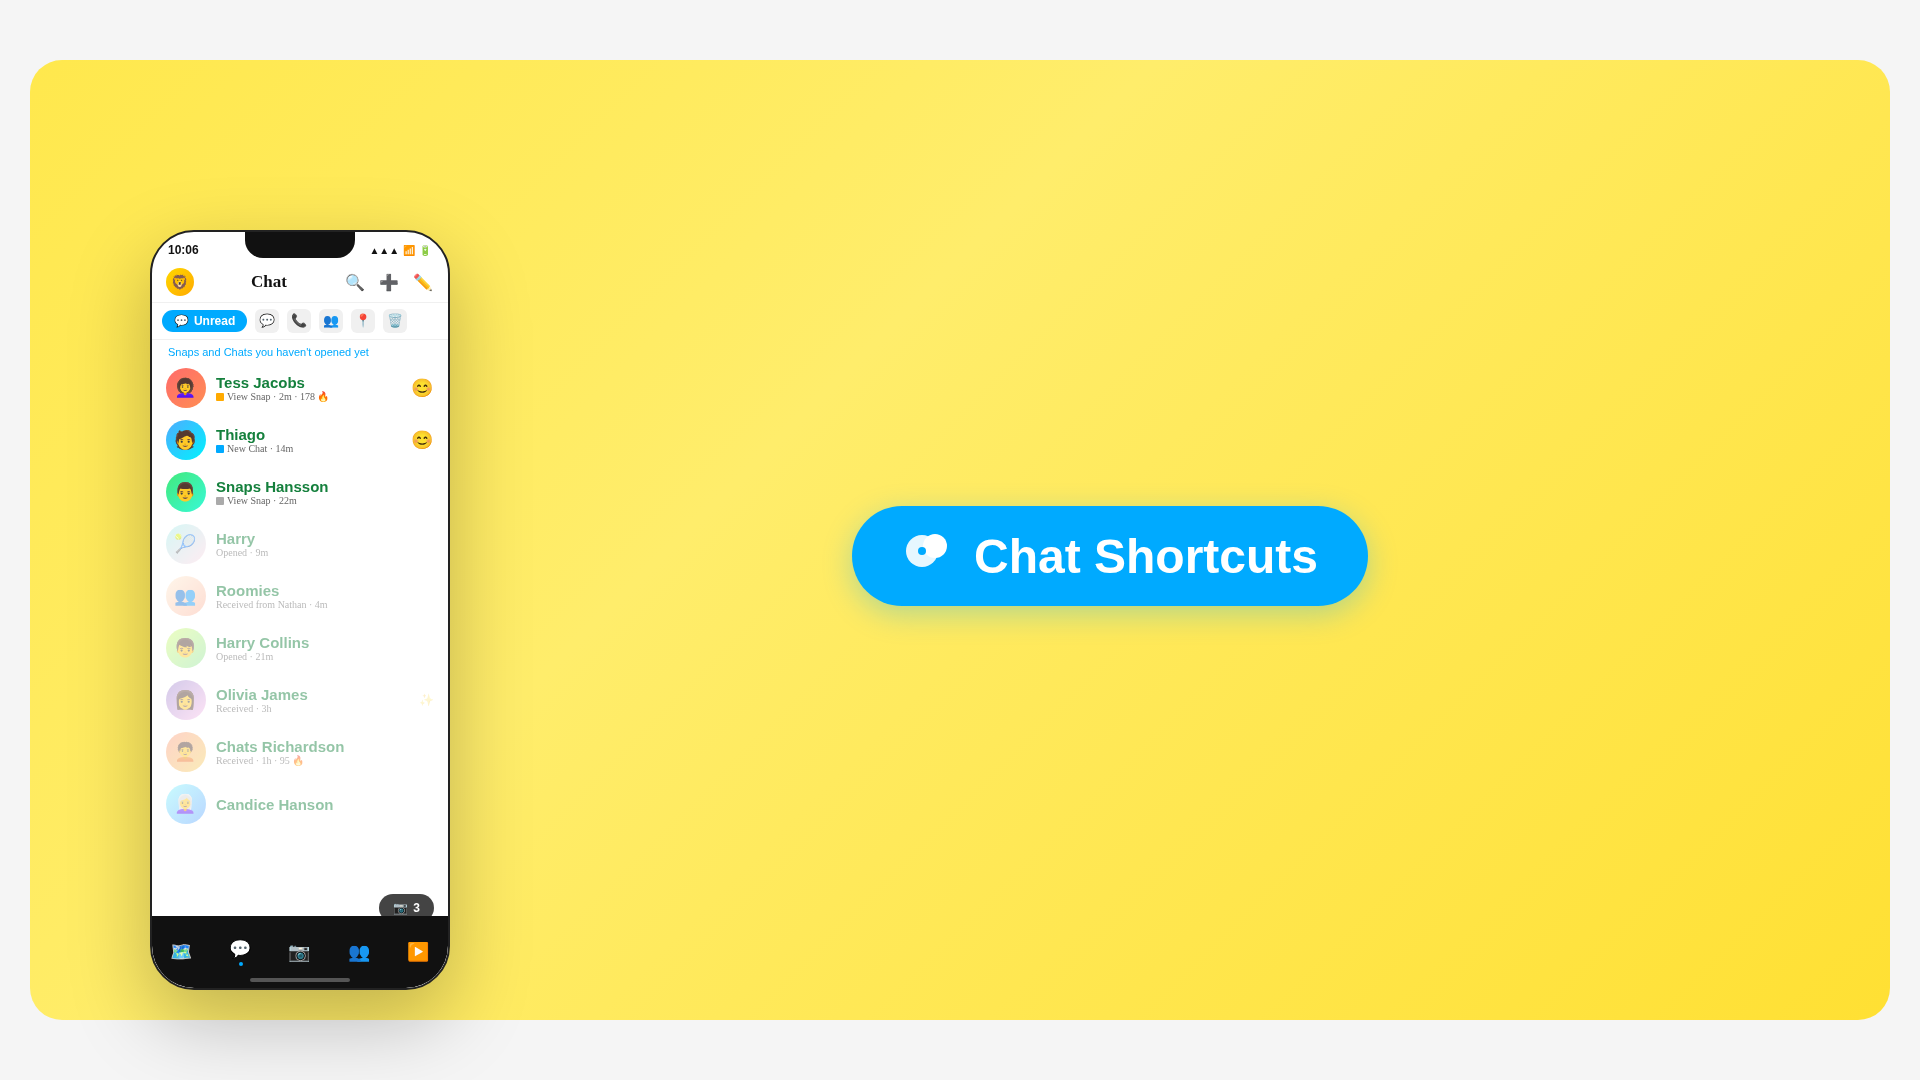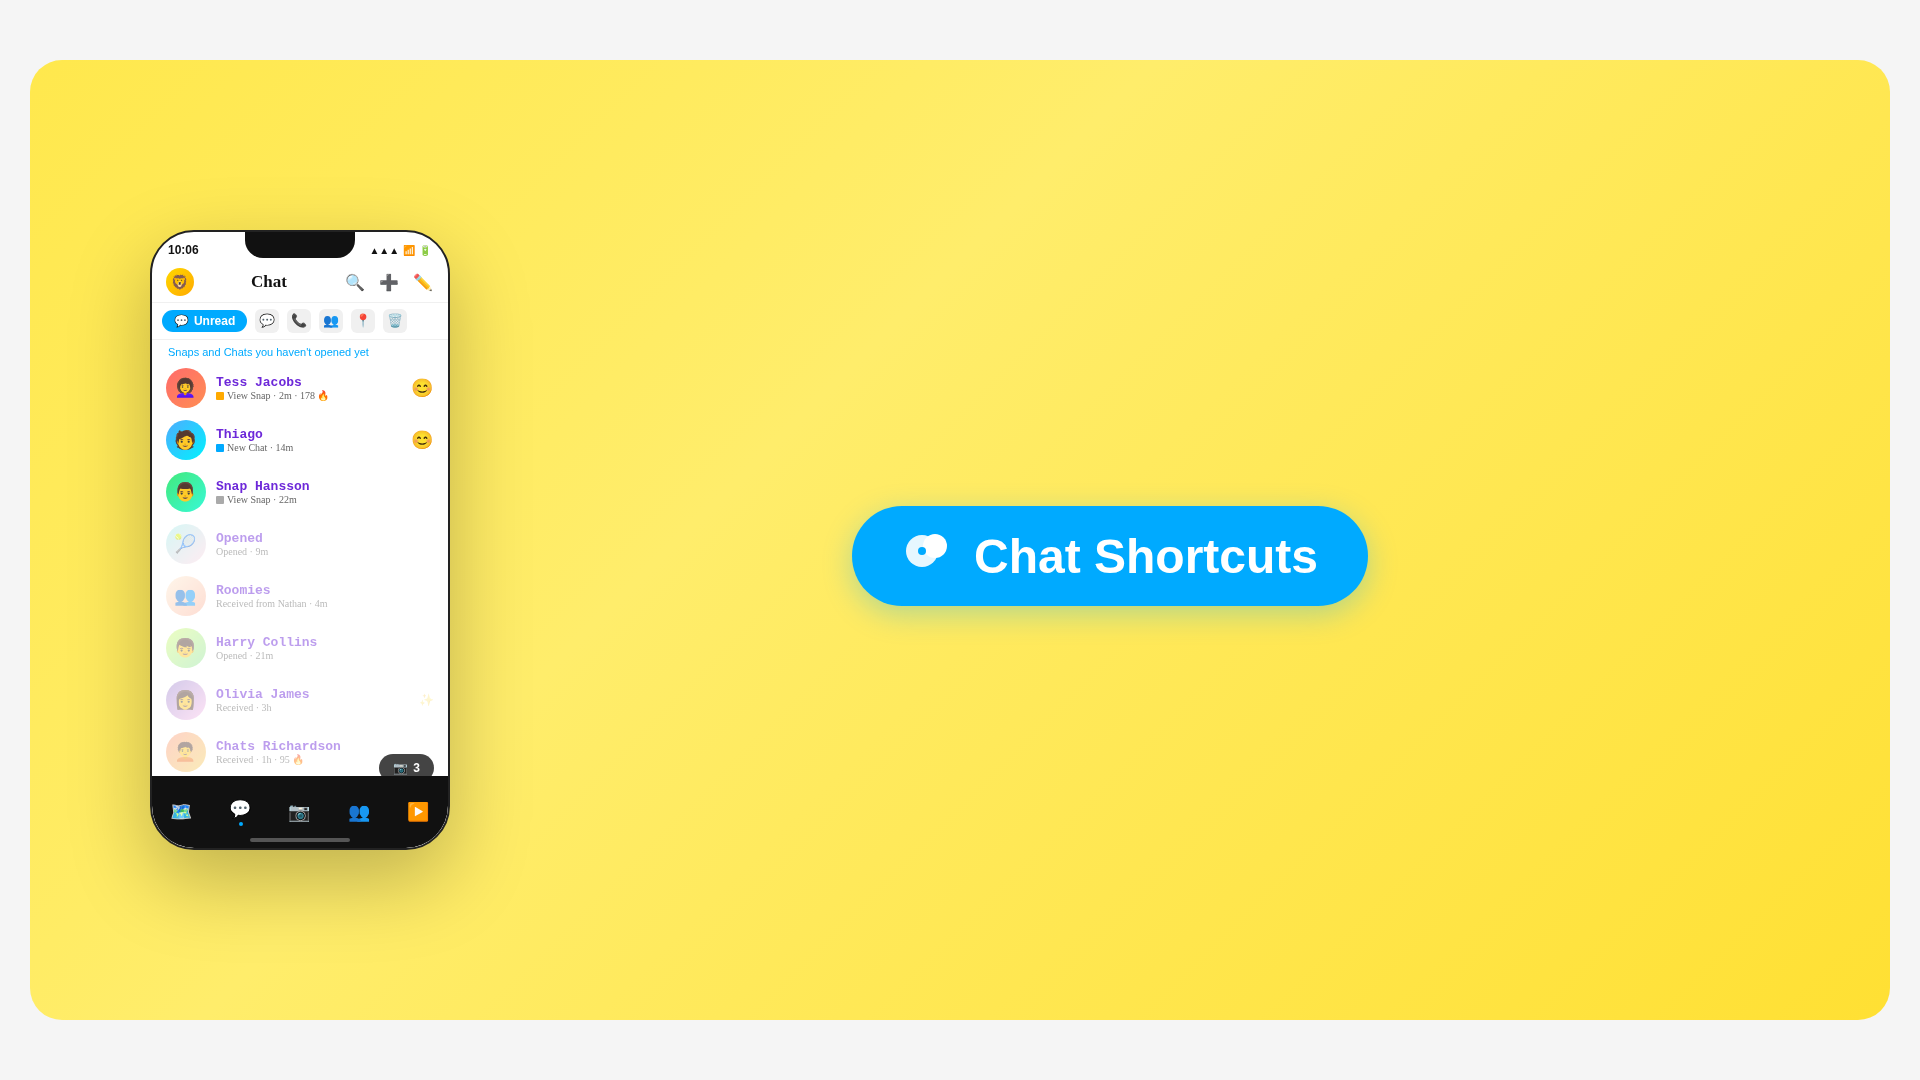--- a/index.html
+++ b/index.html
@@ -25,21 +25,21 @@
     }
 
     
     .phone-wrapper {
       position: relative;
       width: 300px;
       height: 620px;
     }
     .phone {
       width: 300px;
-      height: 620px;
+      height: 760px;
       background: #fff;
       border-radius: 44px;
       box-shadow: 0 30px 80px rgba(0,0,0,0.25);
       overflow: hidden;
       position: relative;
       border: 2px solid #222;
     }
     .phone-notch {
       position: absolute;
       top: 0;
@@ -158,24 +158,24 @@
     .av3 { background: linear-gradient(135deg, #43e97b, #38f9d7); }
     .av4 { background: linear-gradient(135deg, #a8edea, #fed6e3); }
     .av5 { background: linear-gradient(135deg, #ffecd2, #fcb69f); }
     .av6 { background: linear-gradient(135deg, #d4fc79, #96e6a1); }
     .av7 { background: linear-gradient(135deg, #a18cd1, #fbc2eb); }
     .av8 { background: linear-gradient(135deg, #fda085, #f6d365); }
     .av9 { background: linear-gradient(135deg, #89f7fe, #66a6ff); }
 
     .chat-info { flex: 1; min-width: 0; }
     .chat-name {
-      font-size: 13px;
+      font-size: 15px;
       font-weight: 700;
-      color: #6d28d9;
-      font-family: Liberation Mono, monospace;
+      color: #15803d;
+      font-family: Liberation Sans, sans-serif;
     }
     .chat-sub {
       font-size: 10px;
       color: #666;
       font-family: Liberation Serif, serif;
       display: flex;
       align-items: center;
       gap: 3px;
     }
     .snap-dot {
@@ -340,32 +340,32 @@
               <span class="snap-dot blue"></span>
               New Chat · 14m
             </div>
           </div>
           <span class="chat-emoji">😊</span>
         </div>
 
         <div class="chat-item active">
           <div class="avatar-circle av3">👨</div>
           <div class="chat-info">
-            <div class="chat-name">Snap Hansson</div>
+            <div class="chat-name">Snaps Hansson</div>
             <div class="chat-sub">
               <span class="snap-dot gray"></span>
               View Snap · 22m
             </div>
           </div>
         </div>
 
         <div class="chat-item muted">
           <div class="avatar-circle av4">🎾</div>
           <div class="chat-info">
-            <div class="chat-name">Opened</div>
+            <div class="chat-name">Harry</div>
             <div class="chat-sub">Opened · 9m</div>
           </div>
         </div>
 
         <div class="chat-item muted">
           <div class="avatar-circle av5">👥</div>
           <div class="chat-info">
             <div class="chat-name">Roomies</div>
             <div class="chat-sub">Received from Nathan · 4m</div>
           </div>

